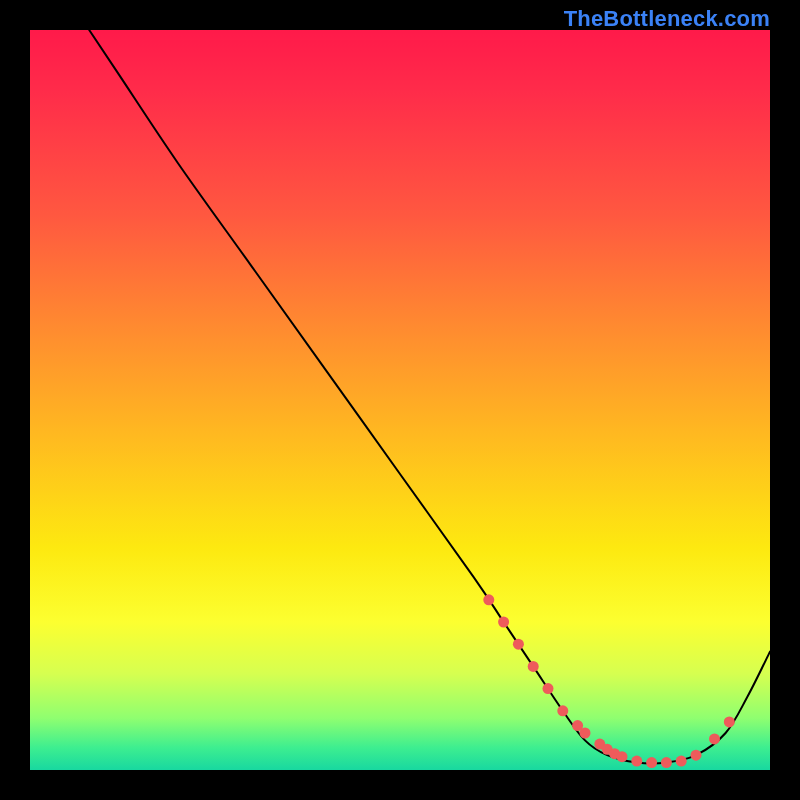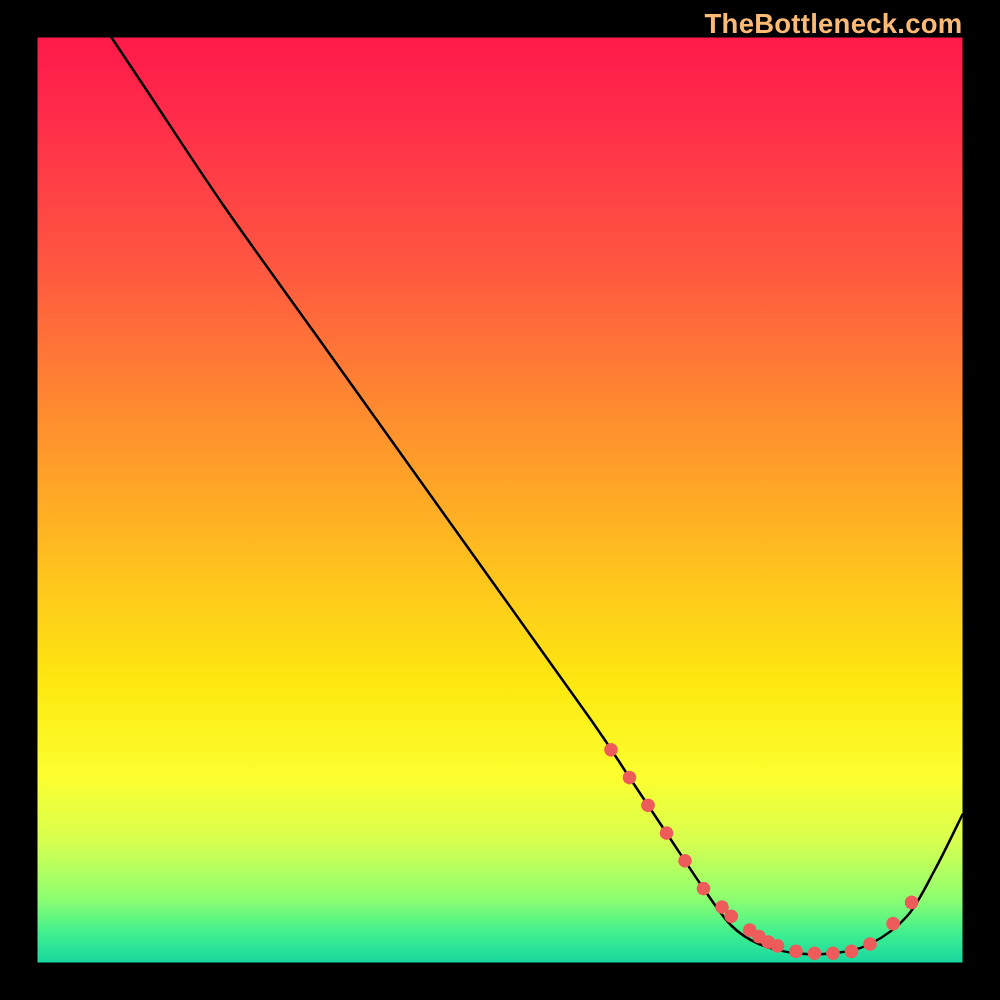--- a/index.html
+++ b/index.html
@@ -24,21 +24,21 @@
       #3dee90 97%,
       #18d8a0 100%);
   }
   .watermark {
     position: absolute;
     top: 6px;
     right: 30px;
     font-family: Arial, Helvetica, sans-serif;
     font-size: 22px;
     font-weight: 600;
-    color: #fdba74;
+    color: #3b82f6;
     letter-spacing: 0.2px;
   }
   svg.curve {
     position: absolute;
     top: 0; left: 0;
     width: 740px;
     height: 740px;
     overflow: visible;
   }
   .pt {

